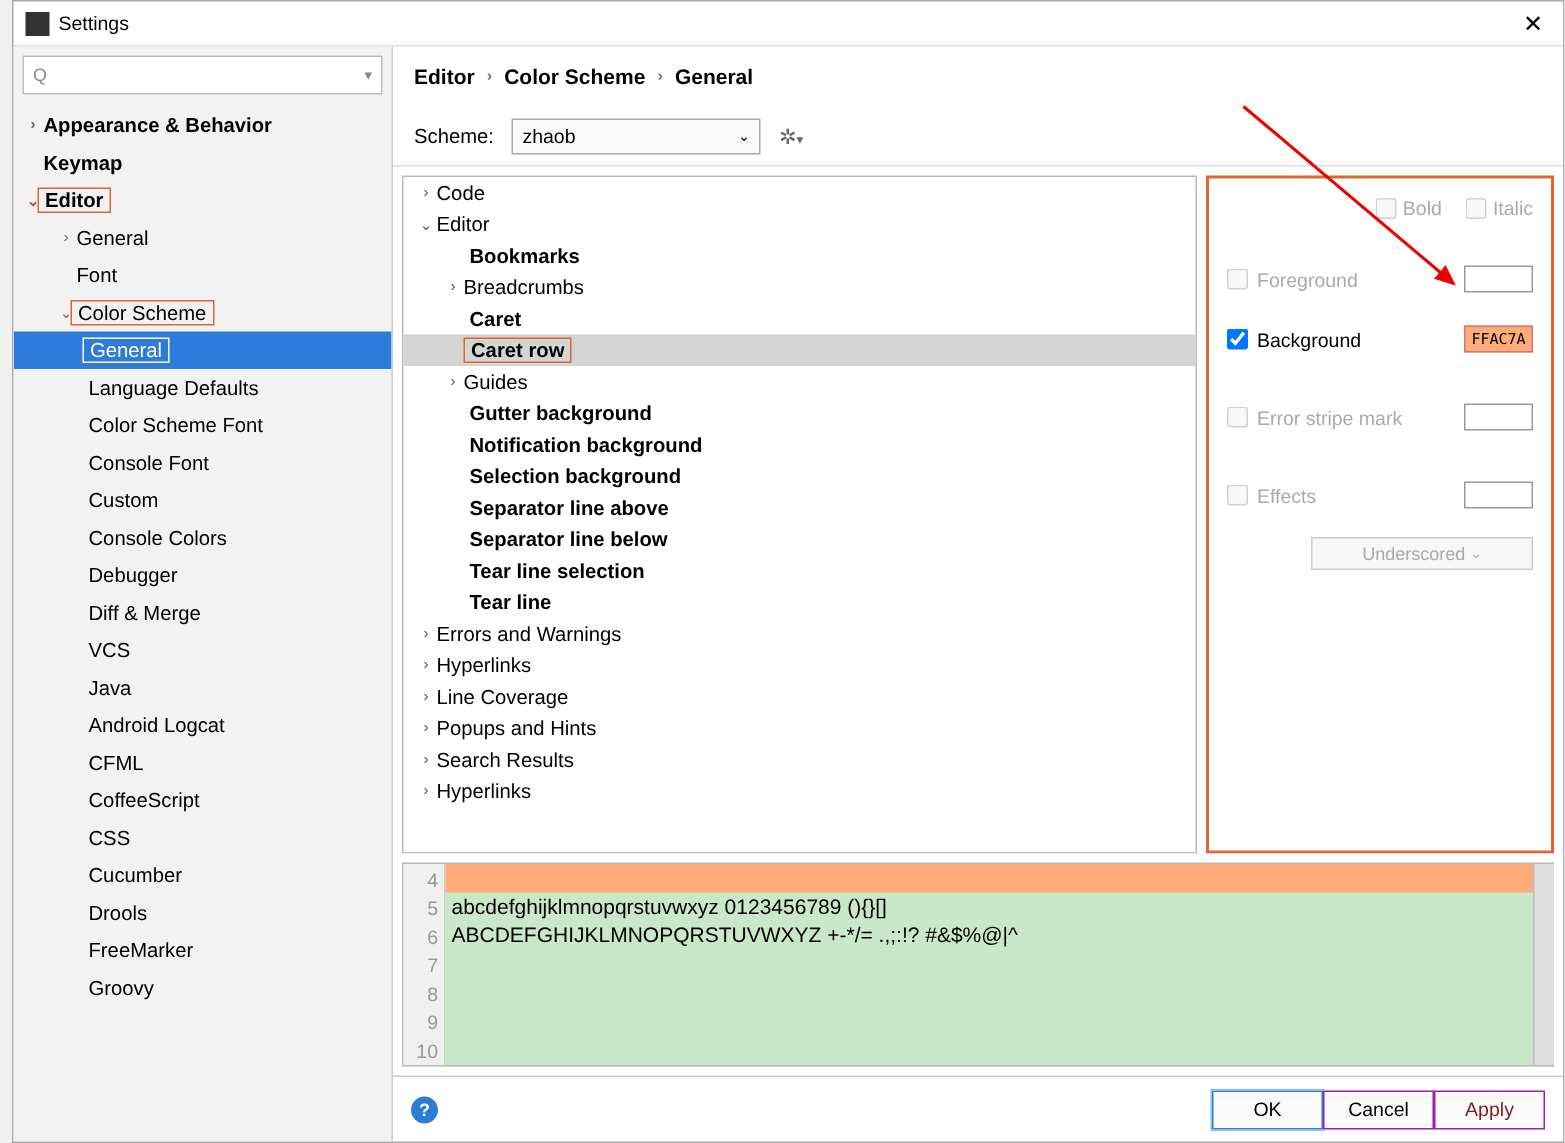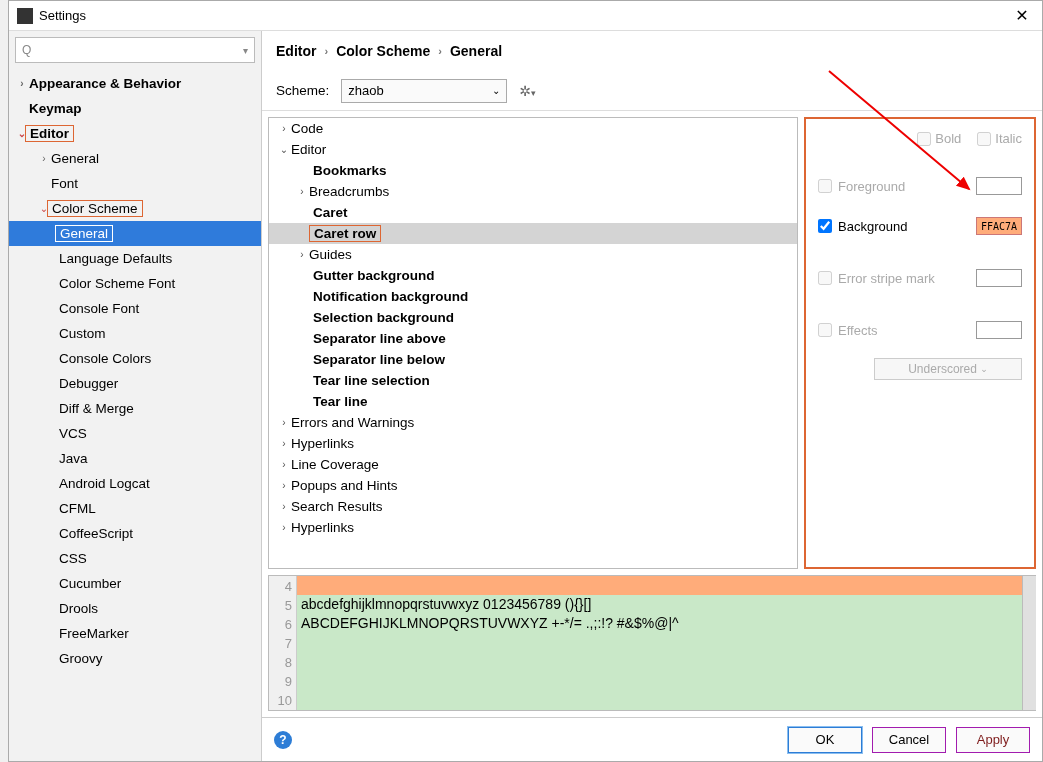--- a/index.html
+++ b/index.html
@@ -60,21 +60,21 @@
 
 .preview { height: 136px; margin: 6px; border: 1px solid #bbb; font-family: Consolas, Menlo, monospace; font-size: 14px; background: #c9e8c8; position: relative; display: flex; }
 .gutter { width: 28px; background: #f0f0f0; border-right: 1px solid #ccc; text-align: right; padding-right: 4px; color: #999; font-size: 13px; line-height: 19px; padding-top: 1px; }
 .prev-lines { flex: 1; position: relative; }
 .prev-line { height: 19px; line-height: 19px; padding-left: 4px; white-space: pre; }
 .prev-line.active { background: #FFAC7A; }
 .prev-right-strip { position: absolute; right: -1px; top: 0; width: 14px; height: 100%; background: #e0e0e0; border-left: 1px solid #bbb; }
 
 .button-bar { height: 44px; border-top: 1px solid #ccc; display: flex; align-items: center; justify-content: space-between; padding: 0 12px; }
 .help-icon { width: 18px; height: 18px; border-radius: 50%; background: #2d7dd6; color: #fff; font-size: 12px; display: flex; align-items: center; justify-content: center; font-weight: bold; }
-.btns { display: flex; gap: 10px; }
+.btns { display: flex; }
 .btn { width: 74px; height: 26px; border: 1px solid #a21caf; background: #fafafa; font-size: 13px; cursor: pointer; }
 .btn.primary { border: 1px solid #2d7dd6; outline: 1px solid #8abef0; }
 .btn.disabled { color: #7f1d1d; cursor: default; }
 
 .arrow-annotation { position: absolute; pointer-events: none; }
 
 input[type=checkbox] { width: 14px; height: 14px; }
 </style>
 </head>
 <body>

